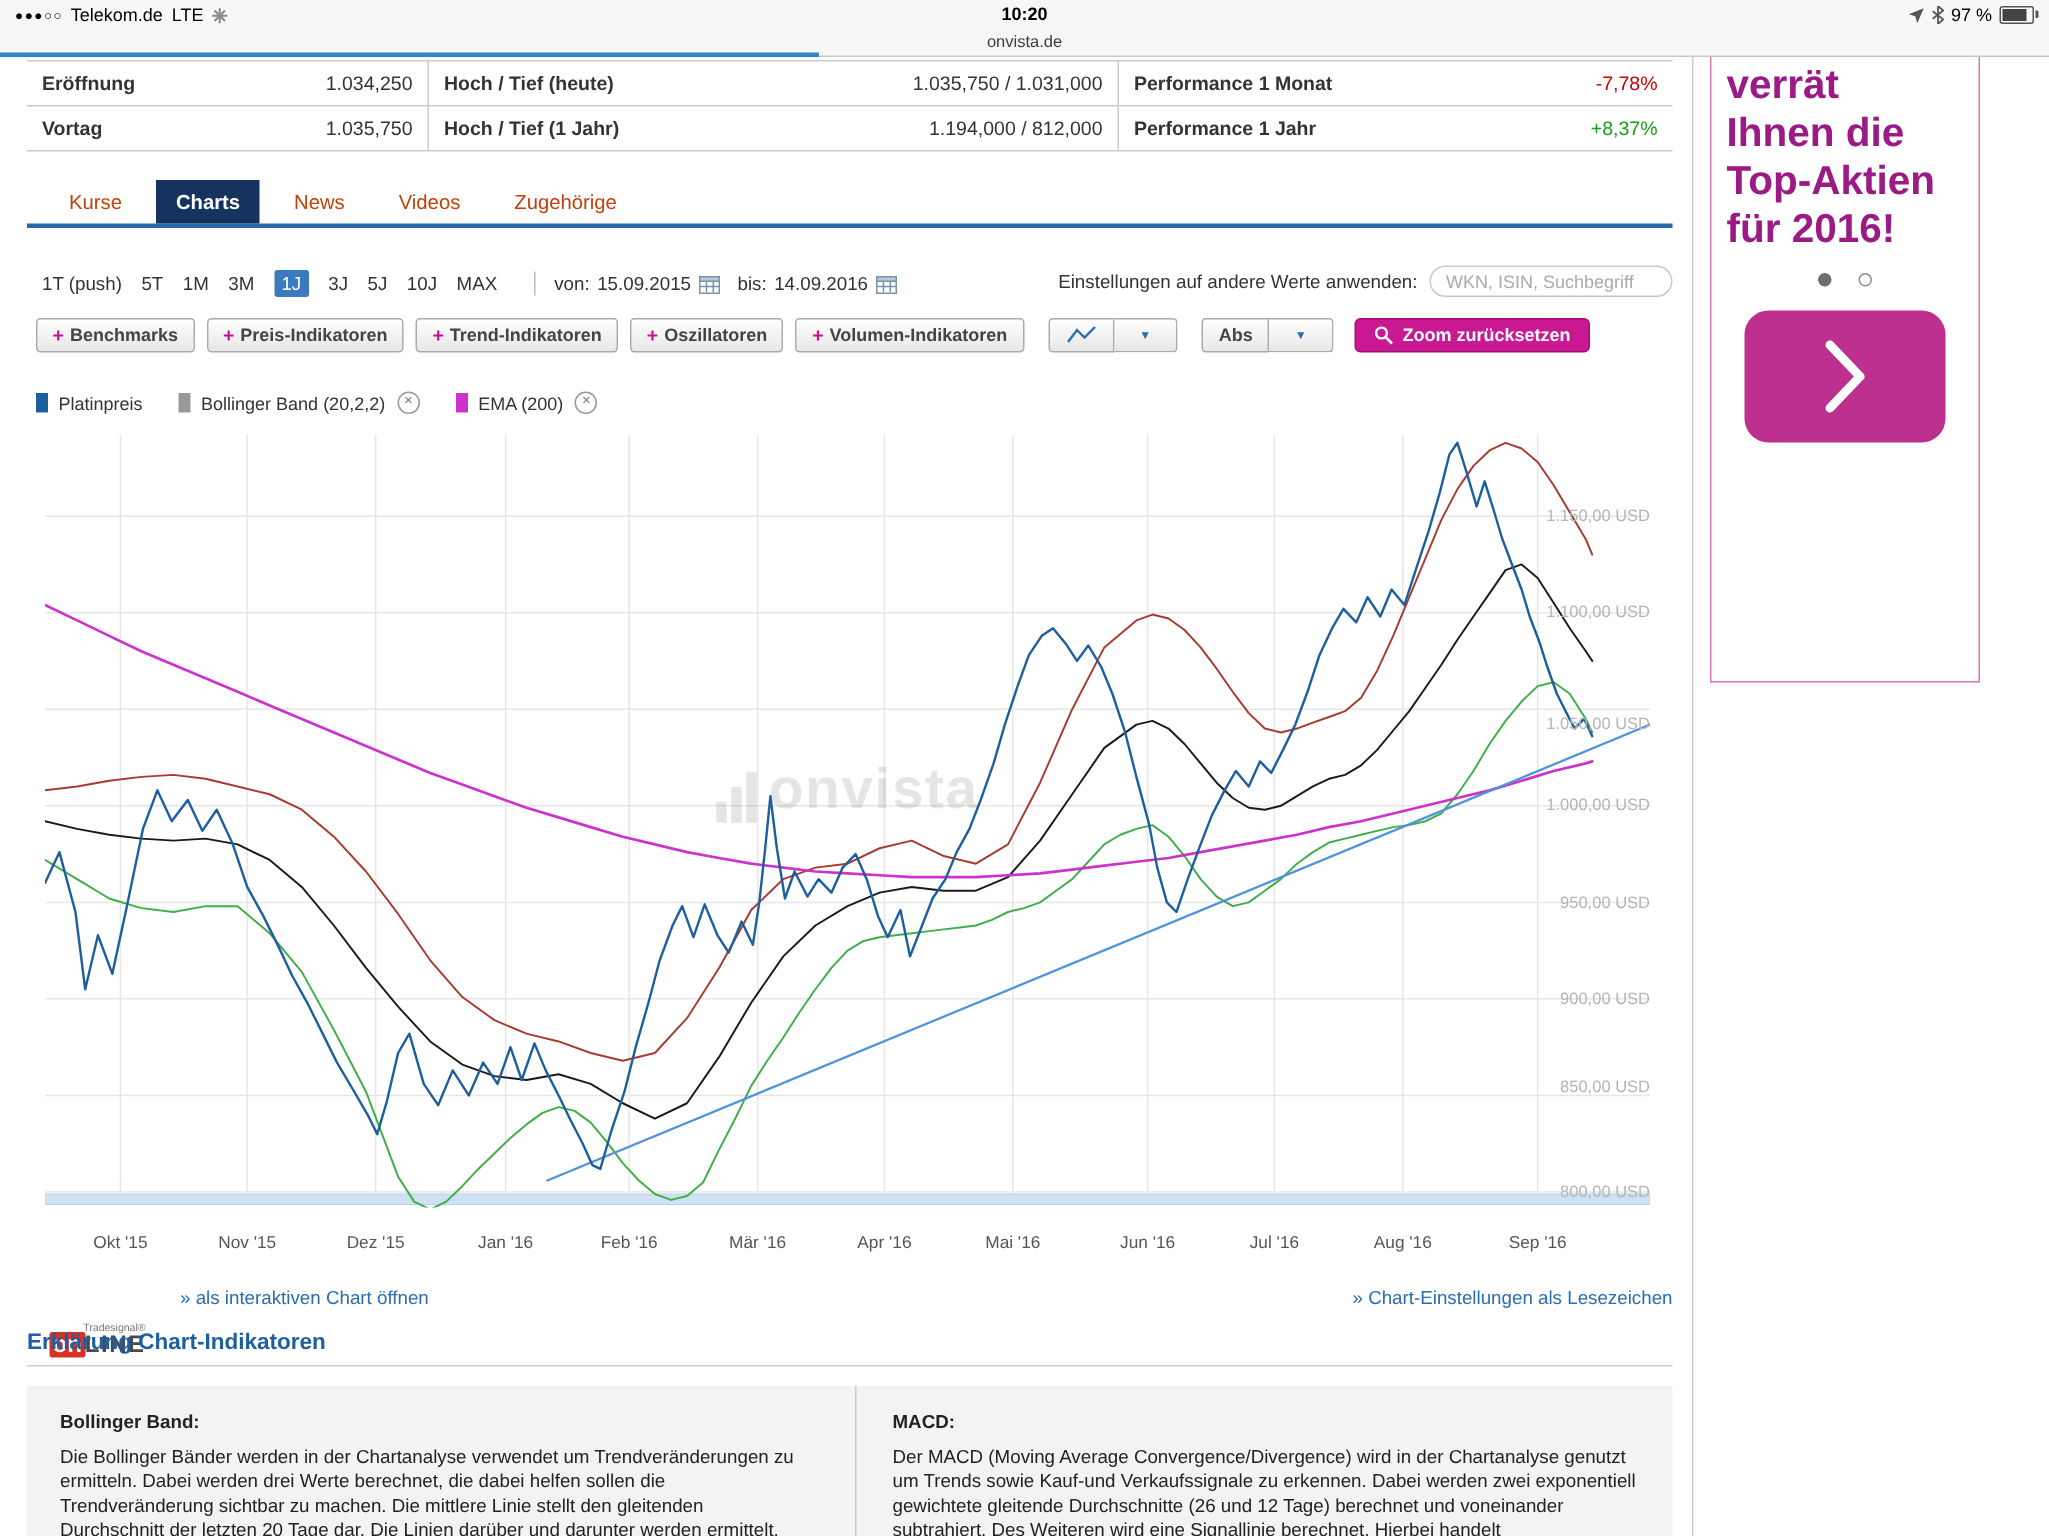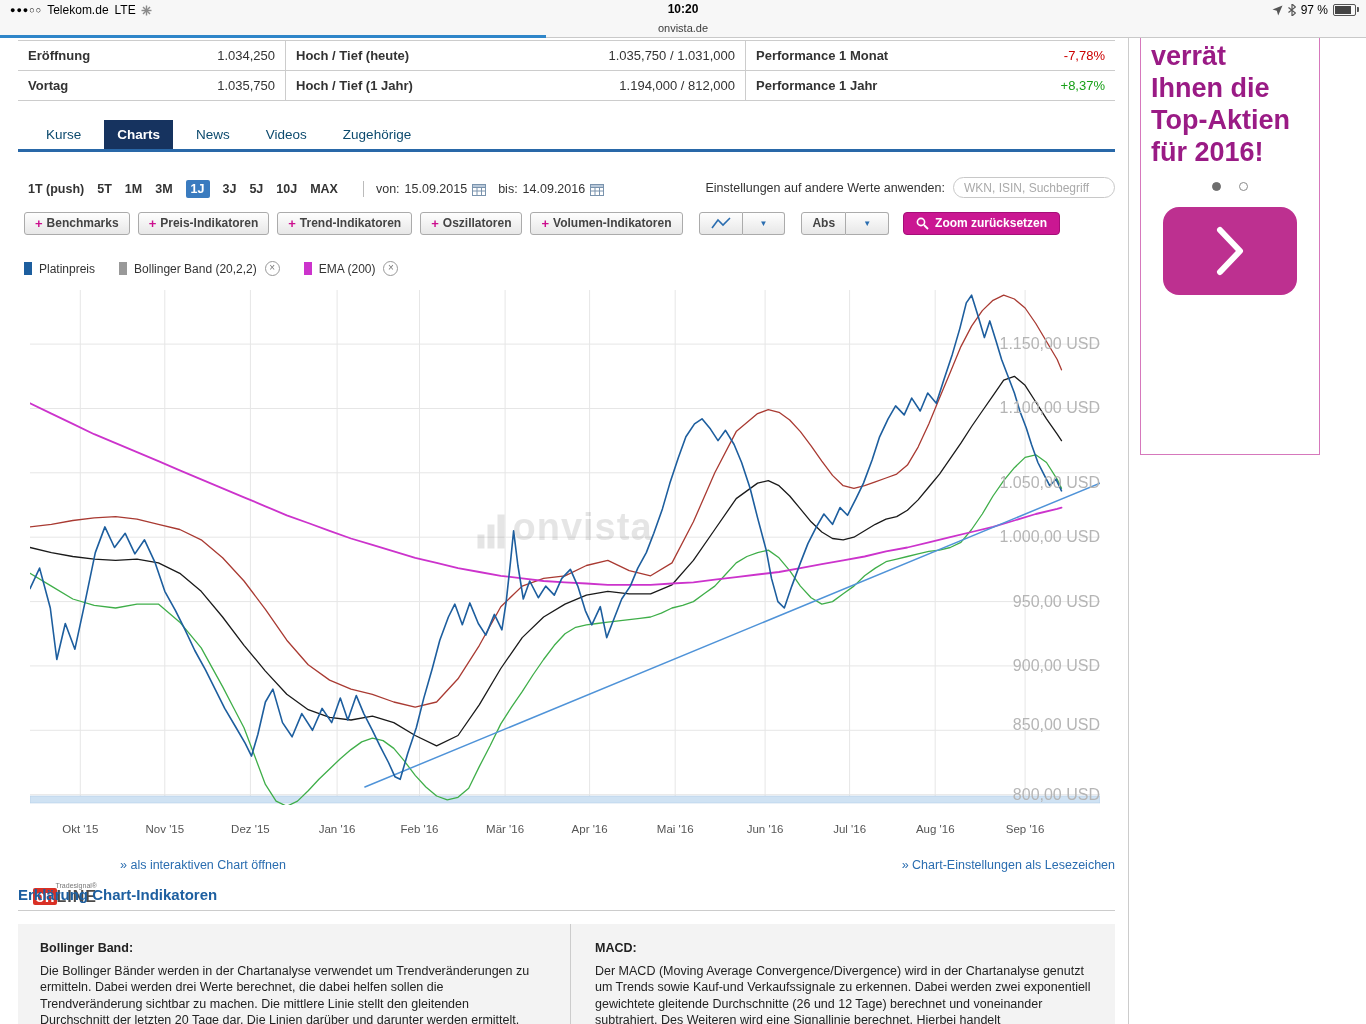--- a/index.html
+++ b/index.html
@@ -29,27 +29,27 @@
   .qgroup.g2{width:460px;border-left:1px solid #ccc;}
   .qgroup.g3{width:370px;border-left:1px solid #ccc;}
   .qlabel{font-weight:bold;}
   .qvalue{margin-left:auto;}
   .qvalue.neg{color:#cc0000;}
   .qvalue.pos{color:#18a018;}
 
   
   .tabs{position:absolute;top:120px;left:18px;width:1097px;height:32px;display:flex;align-items:stretch;
         border-bottom:3px solid #2968a8;padding-left:15px;box-sizing:border-box;}
-  .tab{display:flex;align-items:center;padding:0 13px;margin-right:10px;font-size:13.5px;color:#0c4a6e;cursor:pointer;}
+  .tab{display:flex;align-items:center;padding:0 13px;margin-right:10px;font-size:13.5px;color:#c2410c;cursor:pointer;}
   .tab.active{background:#16335f;color:#fff;font-weight:bold;}
 
   
   .controls-row1{position:absolute;top:178px;left:28px;height:22px;display:flex;align-items:center;font-size:12.5px;color:#333;}
   .periods{display:flex;align-items:center;}
-  .period{margin-right:13px;cursor:pointer;font-weight:bold;}
+  .period{margin-right:13px;cursor:pointer;}
   .period.active{background:#3a7bbf;color:#fff;padding:2px 5px;border-radius:2px;margin-right:13px;}
   .vline{width:1px;height:16px;background:#bbb;margin:0 12px;}
   .lbl{margin-right:5px;}
   .date{margin-right:5px;}
   .cal{margin-right:12px;}
   .apply-settings{position:absolute;top:177px;right:251px;display:flex;align-items:center;gap:8px;font-size:12.5px;color:#333;}
   .apply-settings input{width:140px;height:19px;border:1px solid #c8c8c8;border-radius:11px;padding:0 10px;font-size:12px;
                         color:#555;font-family:"Liberation Sans",sans-serif;outline:none;}
   .apply-settings input::placeholder{color:#aaa;}
   .controls-row2{position:absolute;top:211px;left:24px;height:24px;display:flex;align-items:center;}
@@ -68,21 +68,21 @@
 
   
   .legend{position:absolute;top:261px;left:24px;display:flex;align-items:center;gap:24px;font-size:12px;color:#333;}
   .legend-item{display:flex;align-items:center;}
   .swatch{width:8px;height:13px;margin-right:7px;display:inline-block;}
   .lclose{width:13px;height:13px;border:1px solid #999;border-radius:50%;margin-left:8px;color:#777;
           font-size:10px;line-height:12px;text-align:center;cursor:pointer;}
 
   
   .chart-wrap{position:absolute;top:290px;left:30px;width:1070px;height:515px;}
-  .y-tick{position:absolute;right:0;transform:translateY(-50%);font-size:16px;color:#b5b5b5;background:transparent;}
+  .y-tick{position:absolute;right:0;transform:translateY(-50%);font-size:11px;color:#b5b5b5;background:transparent;}
   .watermark{position:absolute;left:50%;top:46%;transform:translate(-50%,-50%);display:flex;align-items:flex-end;gap:8px;opacity:0.12;}
   .wm-text{font-size:38px;font-weight:bold;color:#333;letter-spacing:1px;}
   .wm-bars{display:flex;align-items:flex-end;gap:3px;}
   .wm-bars i{display:block;width:7px;background:#333;}
   .x-axis{position:absolute;top:823px;left:30px;width:1070px;height:16px;}
   .x-tick{position:absolute;transform:translateX(-50%);font-size:11.5px;color:#555;white-space:nowrap;}
 
   
   .chart-footer{position:absolute;top:850px;left:18px;width:1097px;height:34px;}
   .ts-logo{position:absolute;left:15px;top:0;margin-top:32px;}

